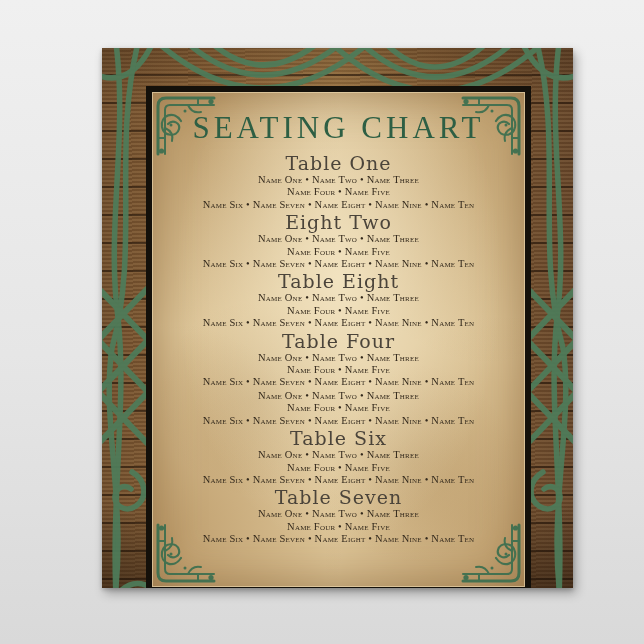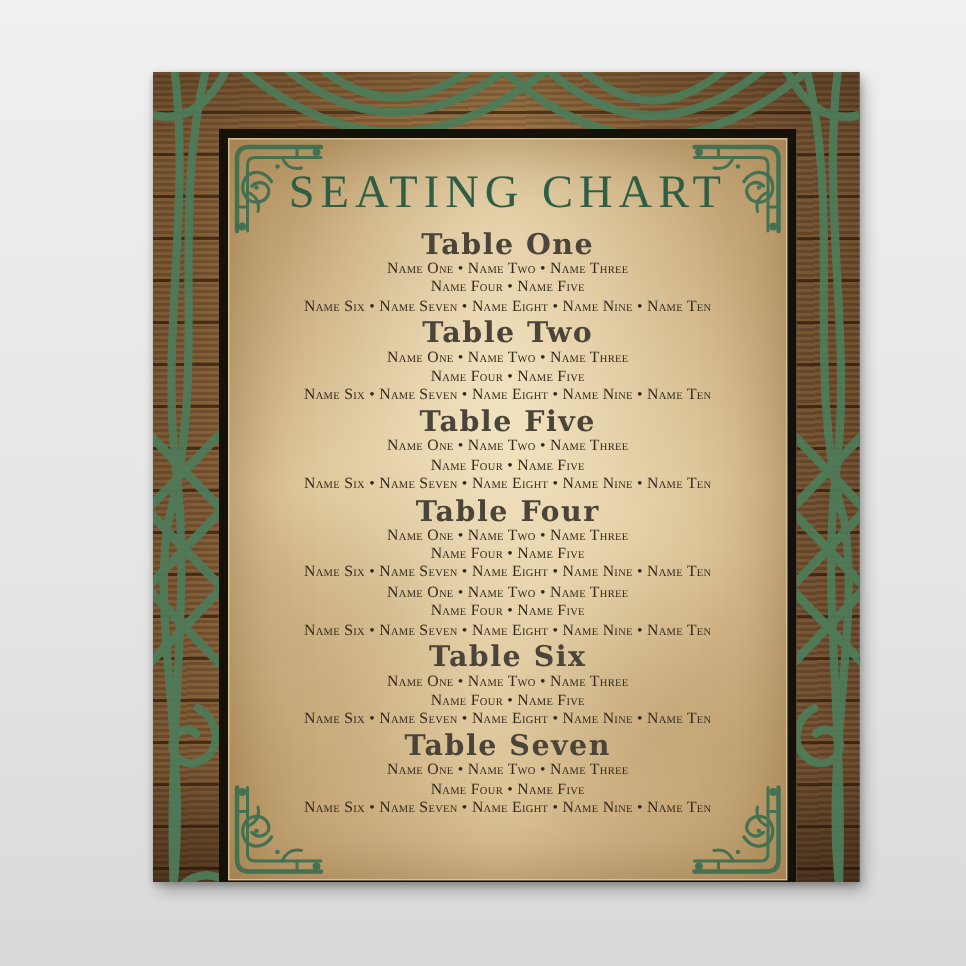--- a/index.html
+++ b/index.html
@@ -52,21 +52,21 @@
   .content{position:relative;z-index:4;height:100%;text-align:center;padding-top:20px;box-sizing:border-box;}
   .poster-title{
     margin:0 0 9px 0;
     font-family:"Liberation Serif", serif;font-weight:400;
     font-size:31px;line-height:32px;letter-spacing:4px;
     color:var(--title-green,#2e5f44);
   }
   .table-section{margin:0 0 1px 0;}
   .table-name{
     margin:0 0 1px 0;
-    font-family:"DejaVu Serif", serif;font-weight:700;
+    font-family:"DejaVu Serif", serif;font-weight:400;
     font-size:19px;line-height:20px;letter-spacing:1px;
     color:#4b443a;
   }
   .names-line{
     margin:0;
     font-family:"Liberation Serif", serif;
     font-variant:small-caps;
     font-size:10.5px;line-height:12.4px;letter-spacing:0.2px;
     color:#33291c;font-weight:400;
   }
@@ -180,28 +180,28 @@
         <h1 class="poster-title">SEATING CHART</h1>
         <div id="tables">
   <section class="table-section">
     <h2 class="table-name">Table One</h2>
     <p class="names-line">Name One • Name Two • Name Three</p>
     <p class="names-line">Name Four • Name Five</p>
     <p class="names-line">Name Six • Name Seven • Name Eight • Name Nine • Name Ten</p>
   </section>
 
   <section class="table-section">
-    <h2 class="table-name">Table Two</h2>
-    <p class="names-line">Name One • Name Two • Name Three</p>
-    <p class="names-line">Name Four • Name Five</p>
-    <p class="names-line">Name Six • Name Seven • Name Eight • Name Nine • Name Ten</p>
-  </section>
-
-  <section class="table-section">
-    <h2 class="table-name">Table Five</h2>
+    <h2 class="table-name">Eight Two</h2>
+    <p class="names-line">Name One • Name Two • Name Three</p>
+    <p class="names-line">Name Four • Name Five</p>
+    <p class="names-line">Name Six • Name Seven • Name Eight • Name Nine • Name Ten</p>
+  </section>
+
+  <section class="table-section">
+    <h2 class="table-name">Table Eight</h2>
     <p class="names-line">Name One • Name Two • Name Three</p>
     <p class="names-line">Name Four • Name Five</p>
     <p class="names-line">Name Six • Name Seven • Name Eight • Name Nine • Name Ten</p>
   </section>
 
   <section class="table-section">
     <h2 class="table-name">Table Four</h2>
     <p class="names-line">Name One • Name Two • Name Three</p>
     <p class="names-line">Name Four • Name Five</p>
     <p class="names-line">Name Six • Name Seven • Name Eight • Name Nine • Name Ten</p>

